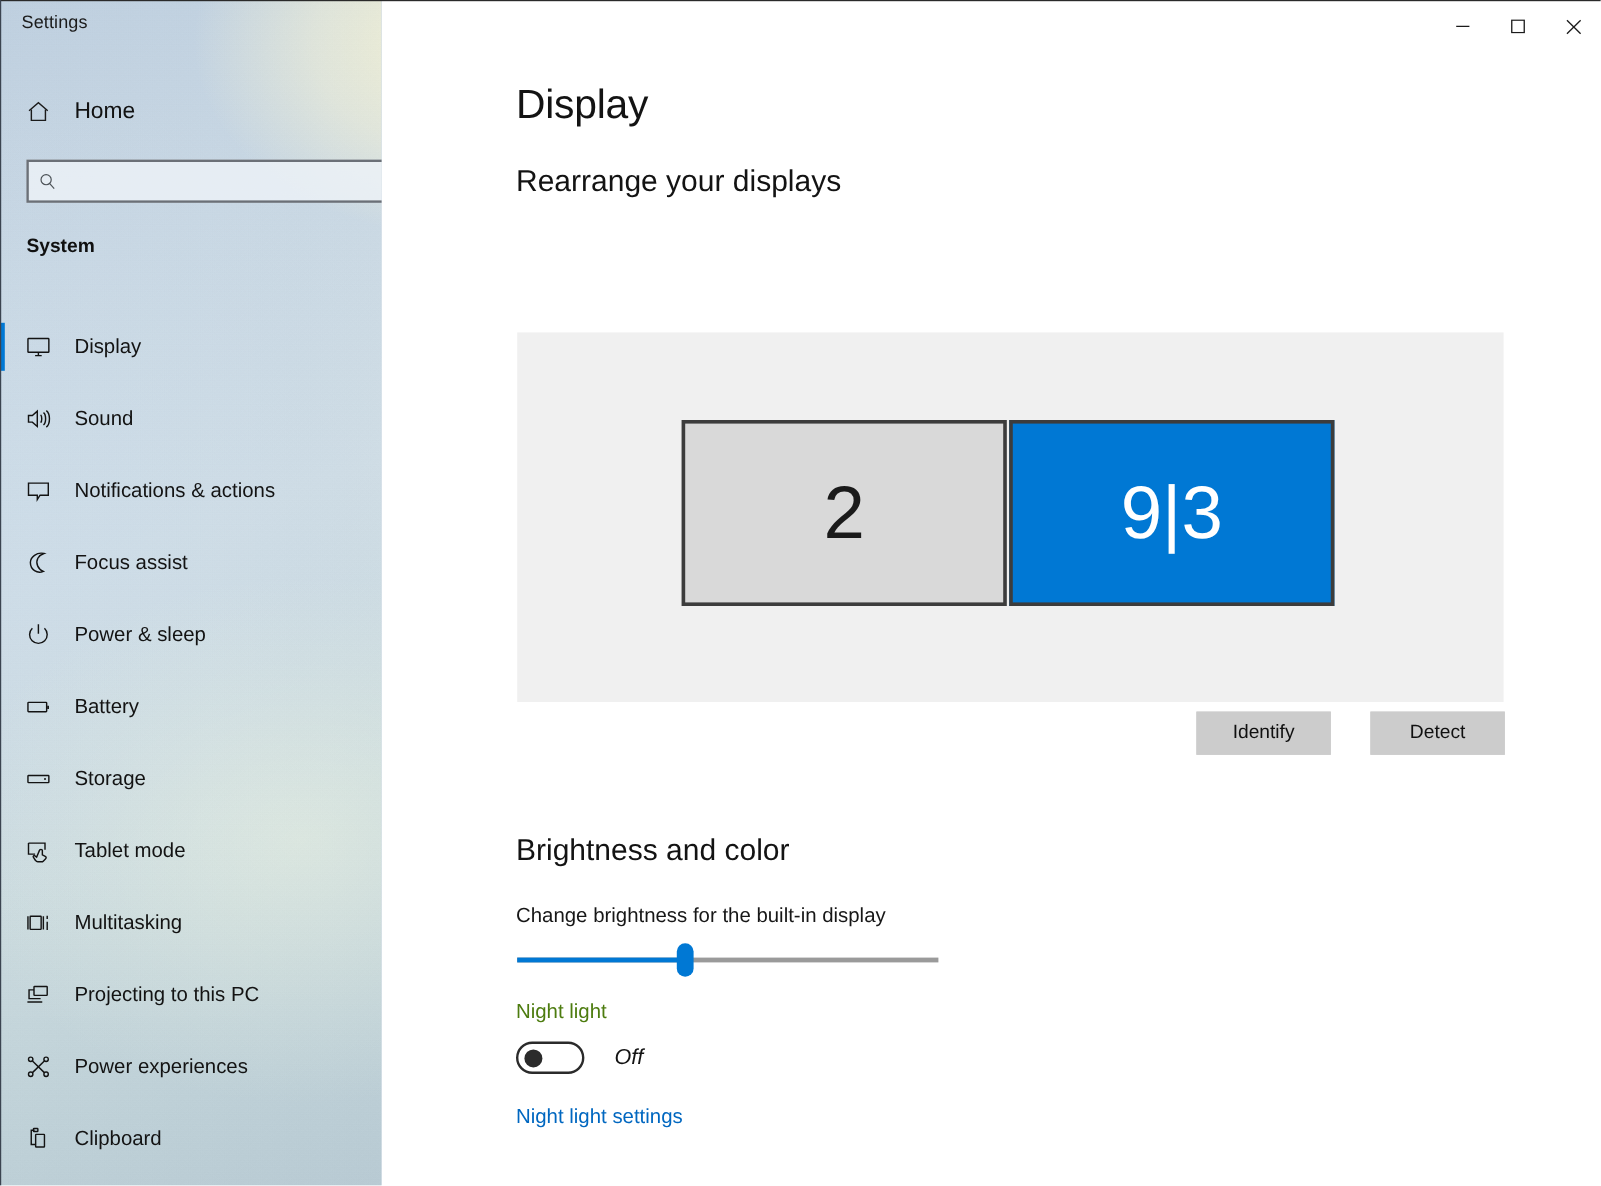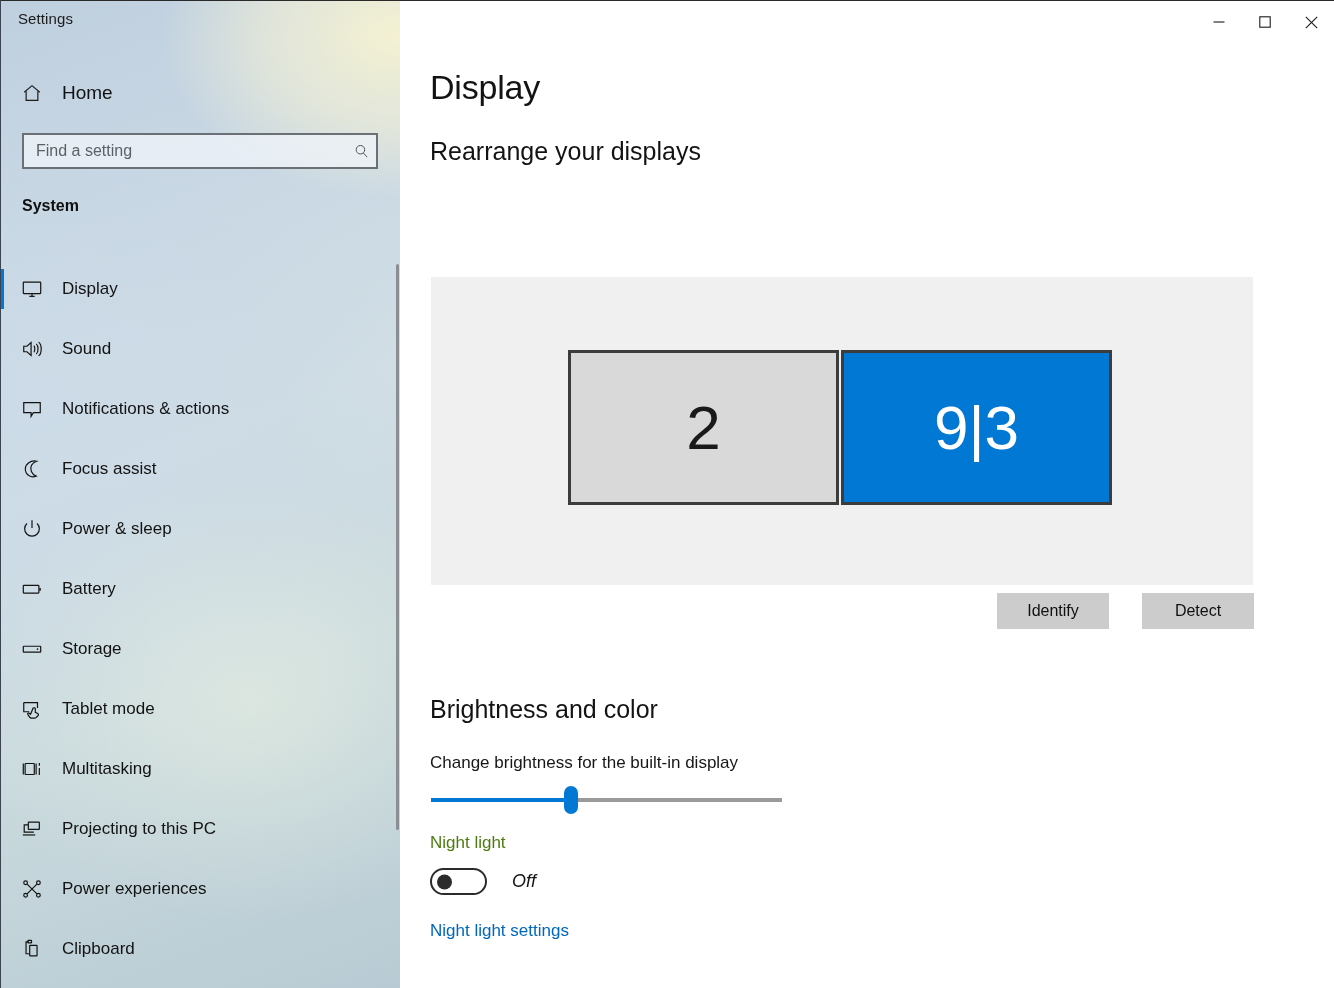--- a/index.html
+++ b/index.html
@@ -11,21 +11,21 @@
   }
   #app {
     position: relative;
     width: 1334px; height: 988px;
     background: #ffffff;
   }
 
   
   #sidebar {
     position: absolute; left: 0; top: 0;
-    width: 400px; height: 988px;
+    width: 318px; height: 988px;
     overflow: hidden;
     background: #c6d3de;
   }
   #sidebar-wash {
     position: absolute; inset: 0;
     background:
       radial-gradient(ellipse 300px 210px at 395px 35px, rgba(248,244,210,0.95) 0%, rgba(245,242,214,0.55) 45%, rgba(236,240,230,0.0) 78%),
       radial-gradient(ellipse 340px 260px at 250px 700px, rgba(232,240,226,0.60) 0%, rgba(226,236,226,0.22) 55%, rgba(220,232,232,0.0) 85%),
       radial-gradient(ellipse 420px 400px at 30px 430px, rgba(204,220,233,0.75) 0%, rgba(200,216,230,0.30) 60%, rgba(200,216,230,0.0) 90%),
       linear-gradient(160deg, #bfd0e0 0%, #c9d8e4 22%, #d2dfe6 45%, #cbdbdf 68%, #bfd1d8 88%, #b9cbd4 100%);
@@ -237,21 +237,20 @@
         <span class="ico">
           <svg width="22" height="22" viewBox="0 0 24 24" fill="none" stroke="#1b1b1b" stroke-width="1.3">
             <path d="M3.5 11.2 12 4l8.5 7.2"></path>
             <path d="M5.6 10.2V20h12.8v-9.8"></path>
           </svg>
         </span>
         <span class="lbl">Home</span>
       </div>
 
       <div id="search-wrap">
-        <input id="search-input" type="text" placeholder="Find a setting" style="">
         <span id="search-icon">
           <svg width="17" height="17" viewBox="0 0 24 24" fill="none" stroke="#4b5156" stroke-width="1.4">
             <circle cx="10.5" cy="9.5" r="6"></circle>
             <line x1="14.8" y1="14.2" x2="20" y2="20"></line>
           </svg>
         </span>
       </div>
 
       <div id="group-title">System</div>
 

